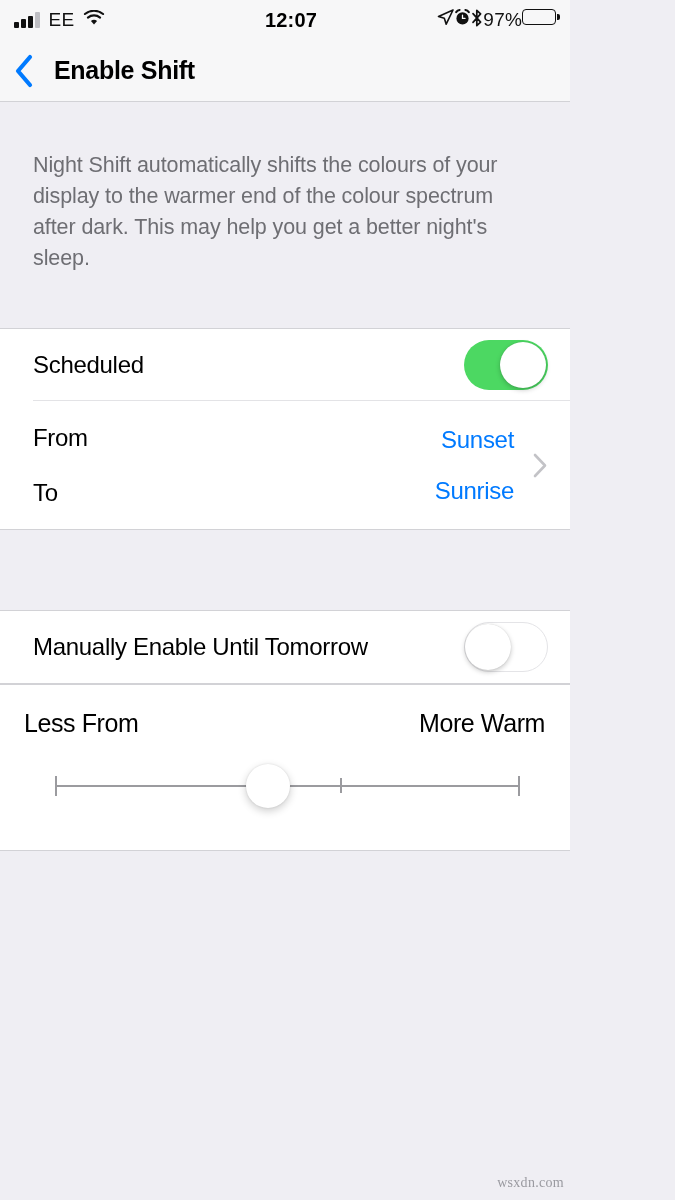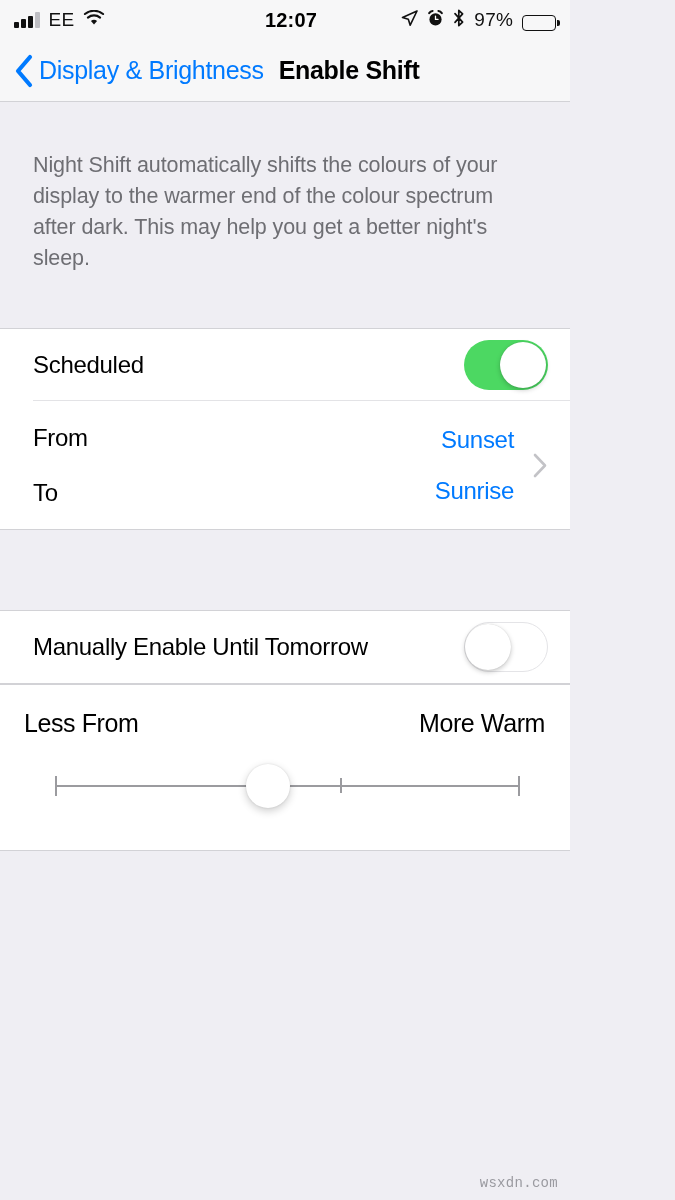--- a/index.html
+++ b/index.html
@@ -11,21 +11,21 @@
     overflow:hidden;
   }
   .screen { position:relative; width:570px; height:1200px; background:#EFEEF3; }
 
   
   .statusbar {
     position:relative; height:40px; background:#F7F7F8;
     display:flex; align-items:center; padding:0 14px;
   }
   .sb-left  { display:flex; align-items:center; gap:9px; }
-  .sb-right { display:flex; align-items:flex-end; gap:9px; margin-left:auto; }
+  .sb-right { display:flex; align-items:flex-start; margin-left:auto; }
   .sb-center{
     position:absolute; left:12px; right:0; text-align:center;
     font-size:20px; font-weight:600; color:#000; letter-spacing:0.2px;
     pointer-events:none;
   }
   .signal { display:flex; align-items:flex-end; gap:2.5px; height:16px; }
   .signal i { display:block; width:4.5px; background:#111; border-radius:1px; }
   .signal i:nth-child(1){ height:6px; }
   .signal i:nth-child(2){ height:9px; }
   .signal i:nth-child(3){ height:12.5px; }
@@ -115,22 +115,22 @@
   .endcap.left  { left:55px; }
   .endcap.right { right:50px; }
   .midtick { position:absolute; left:340px; top:24px; width:2px; height:15px; background:#9B9B9F; }
   .knob-lg {
     position:absolute; left:268px; top:32px; transform:translate(-50%,-50%);
     width:44px; height:44px; border-radius:50%; background:#FFF;
     box-shadow:0 3px 8px rgba(0,0,0,0.20), 0 0 2px rgba(0,0,0,0.12);
     cursor:pointer;
   }
   .watermark {
-    position:absolute; right:12px; bottom:9px;
-    font-size:14px; color:#9A9AA0; font-family:Liberation Mono, monospace;
+    position:absolute; right:6px; bottom:9px;
+    font-size:14px; color:#9A9AA0; font-family:Liberation Serif, serif;
     letter-spacing:0.3px;
   }
 </style>
 </head>
 <body>
 
 <div class="screen">
 
   <div class="statusbar">
     <div class="sb-left">
@@ -178,21 +178,20 @@
     </div>
   </div>
 
   <div class="navbar">
     <div class="back">
       <span class="chev">
         <svg width="20" height="34" viewBox="0 0 20 34">
           <path d="M16 3 L4 17 L16 31" stroke="#007AFF" stroke-width="4.2" fill="none" stroke-linecap="round" stroke-linejoin="round"></path>
         </svg>
       </span>
-      <span class="label">Display &amp; Brightness</span>
     </div>
     <div class="nav-title">Enable Shift</div>
   </div>
 
   <div class="desc">Night Shift automatically shifts the colours of your display to the warmer end of the colour spectrum after dark. This may help you get a better night's sleep.</div>
 
   <div class="group">
 
     <div class="row">
       <span class="row-label">Scheduled</span>

